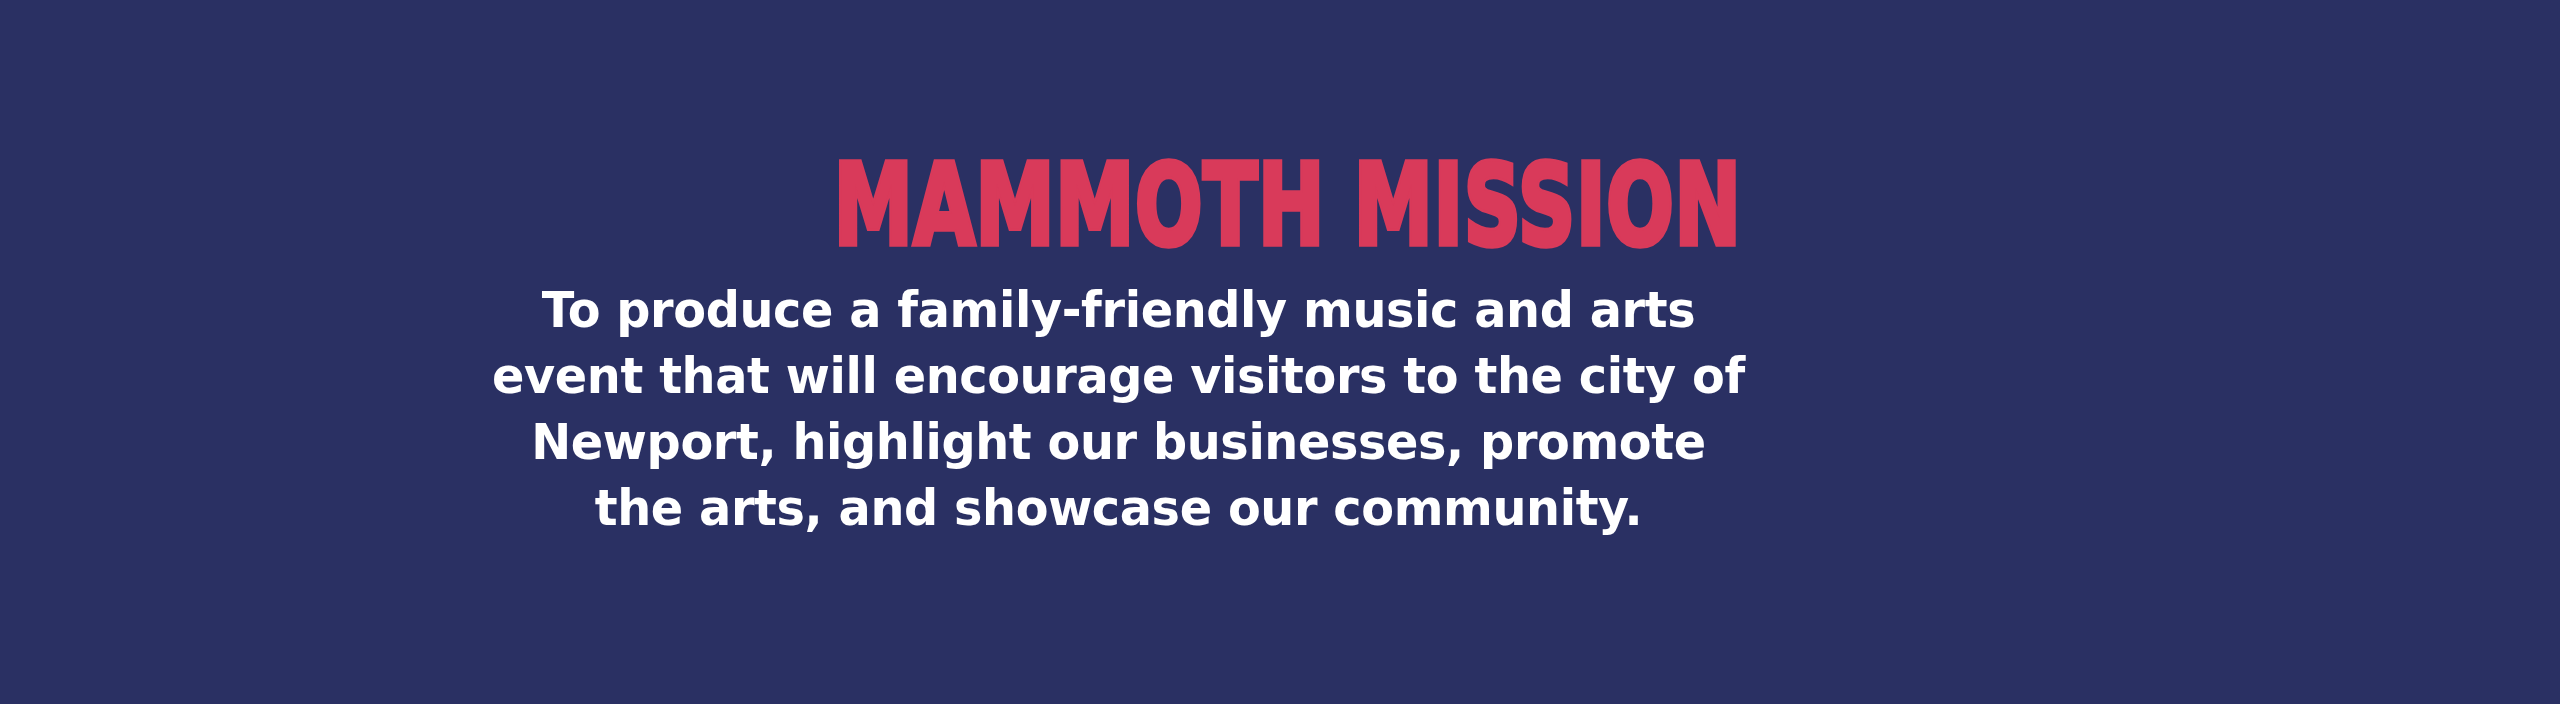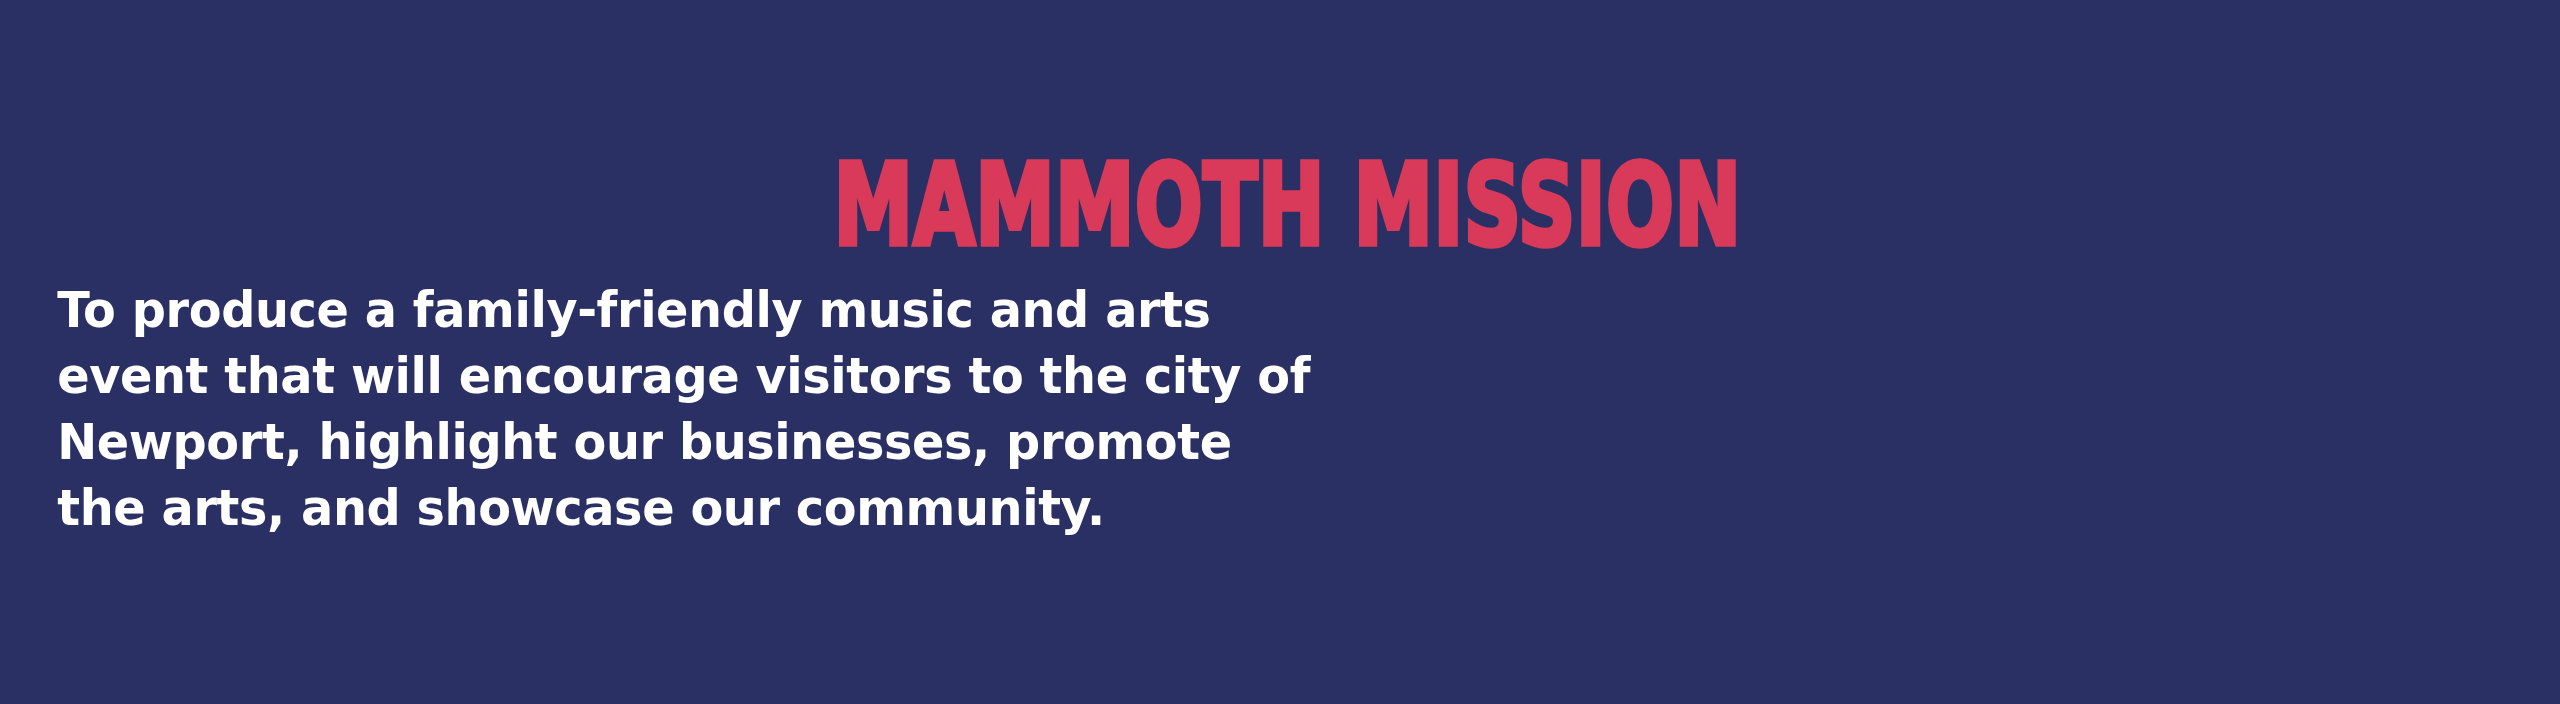--- a/index.html
+++ b/index.html
@@ -53,22 +53,23 @@
     transform-origin: 50% 0;
     -webkit-text-stroke: 5.5px #d93a5a;
     paint-order: stroke fill;
   }
 
   
 
   .mission-body {
     position: absolute;
     top: 277px;
-    left: 0;
+    left: 16px;
     width: 2189px;
+    text-align: center;
   }
 
   .mission-line {
     display: block;
     font-family: "DejaVu Sans", "Liberation Sans", sans-serif;
     font-weight: 700;
     font-size: 50px;
     line-height: 66px;
     color: #ffffff;
     letter-spacing: -0.4px;

